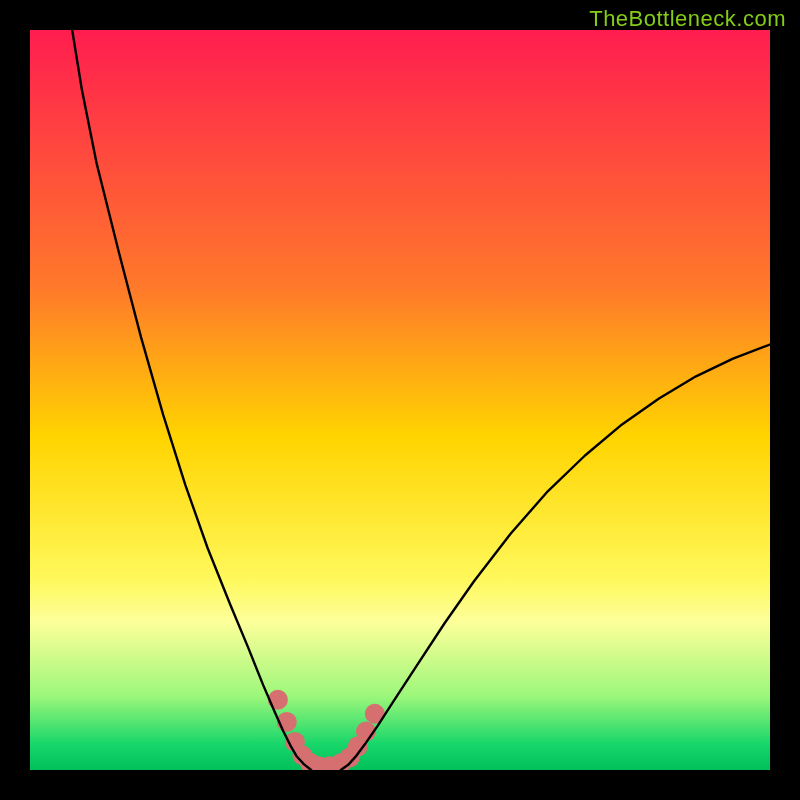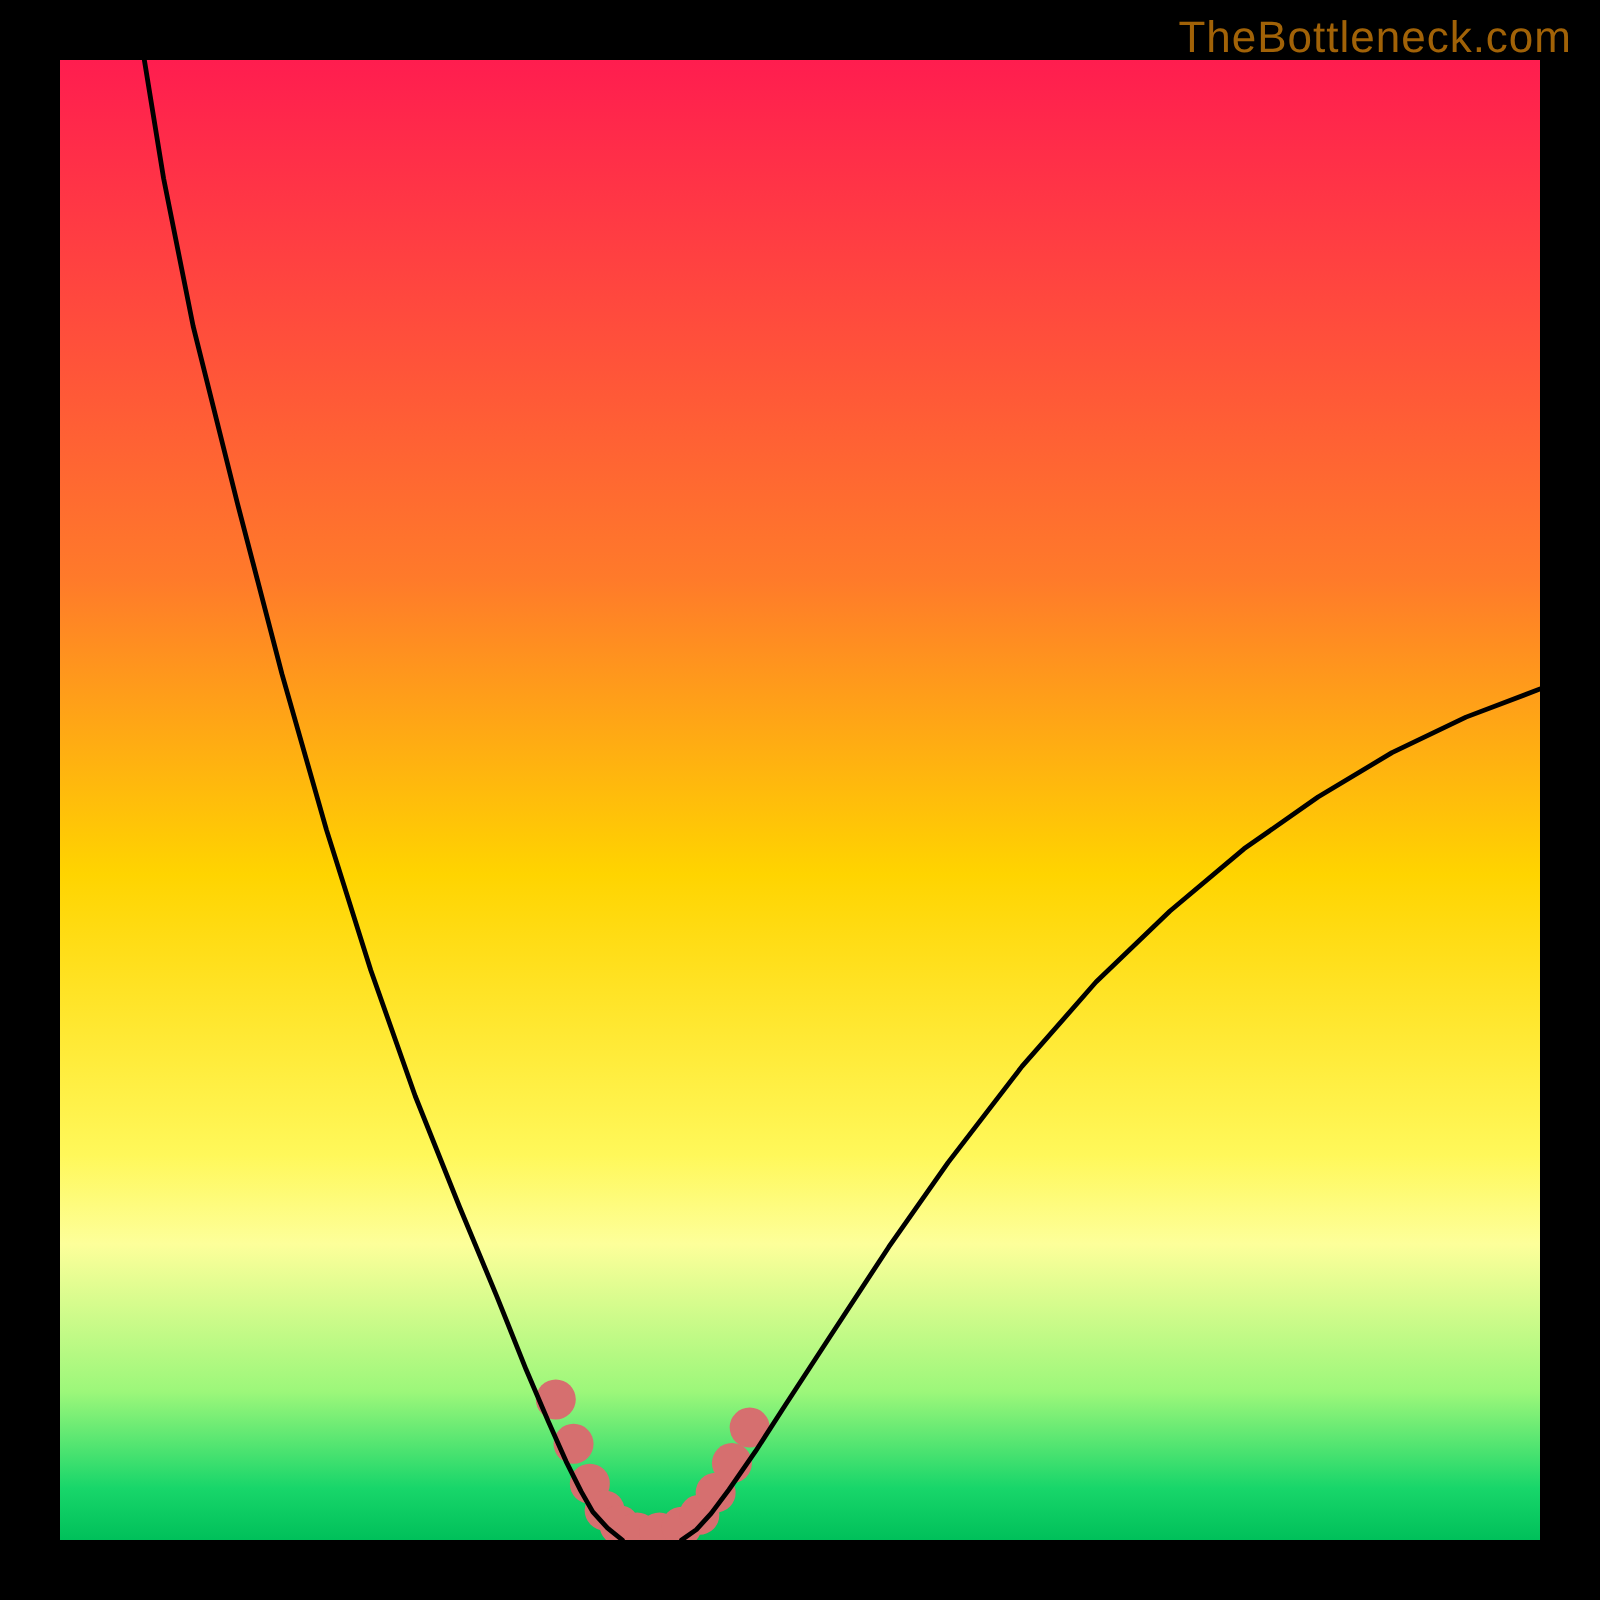--- a/index.html
+++ b/index.html
@@ -15,21 +15,21 @@
     height: 800px;
     background: #000;
     position: relative;
   }
   .watermark {
     position: absolute;
     top: 6px;
     right: 14px;
     font-family: Arial, Helvetica, sans-serif;
     font-size: 22px;
-    color: #a16207;
+    color: #84cc16;
     letter-spacing: 0.5px;
     user-select: none;
   }
   .plot-wrap {
     position: absolute;
     left: 30px;
     top: 30px;
     width: 740px;
     height: 740px;
   }

